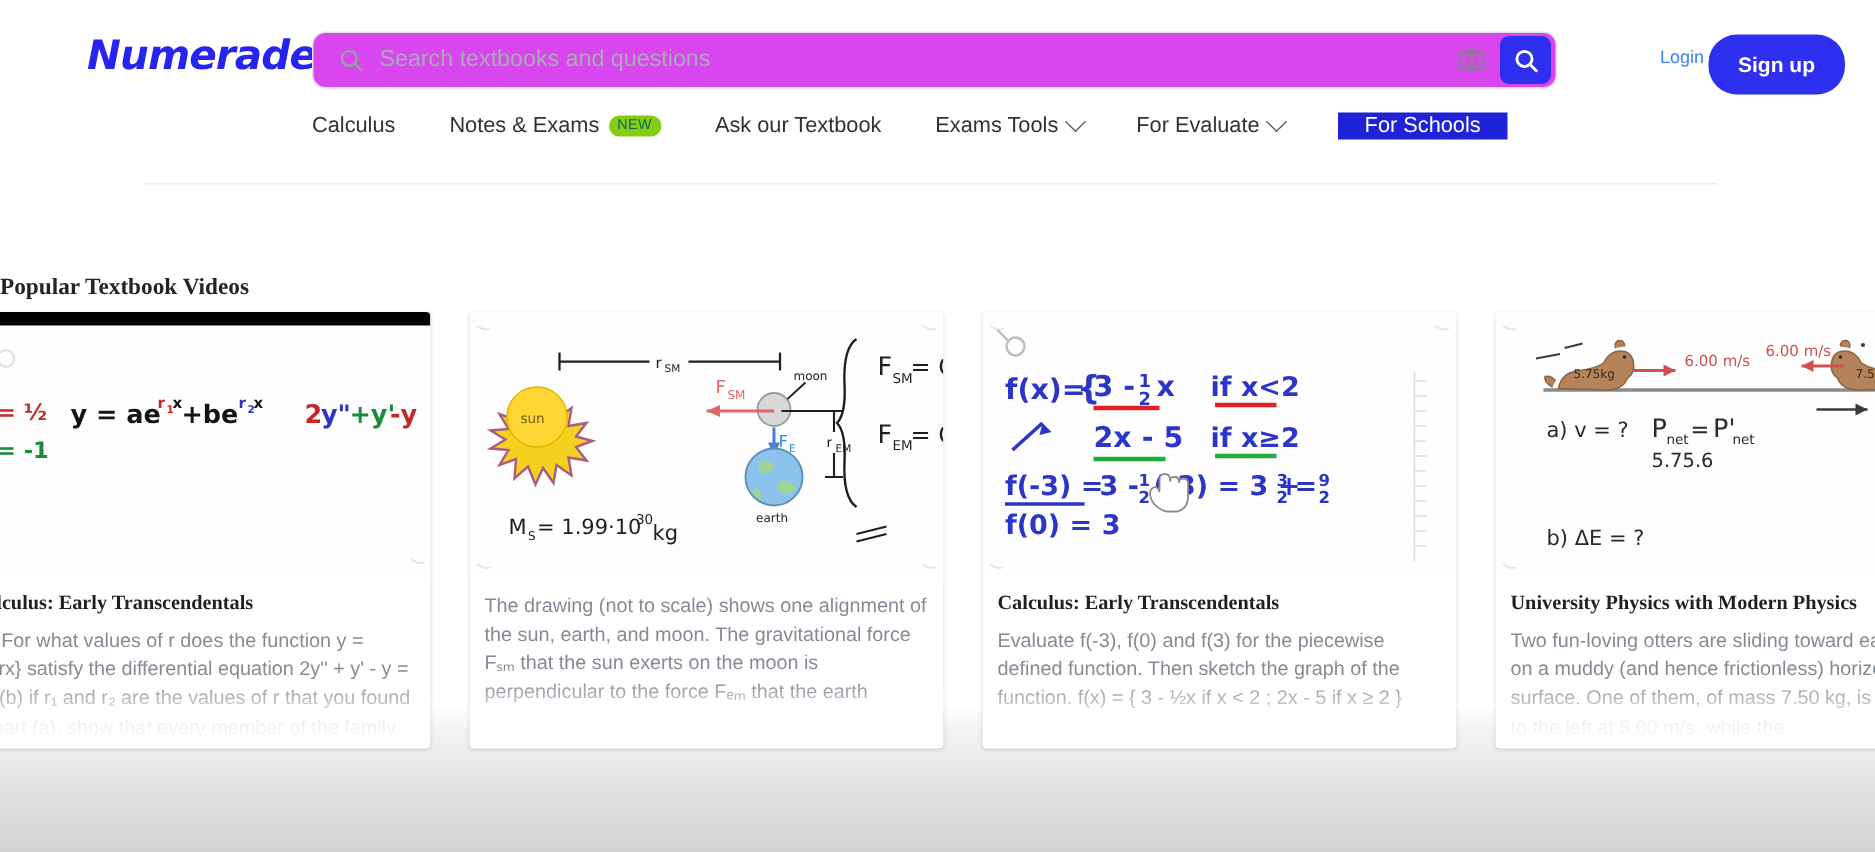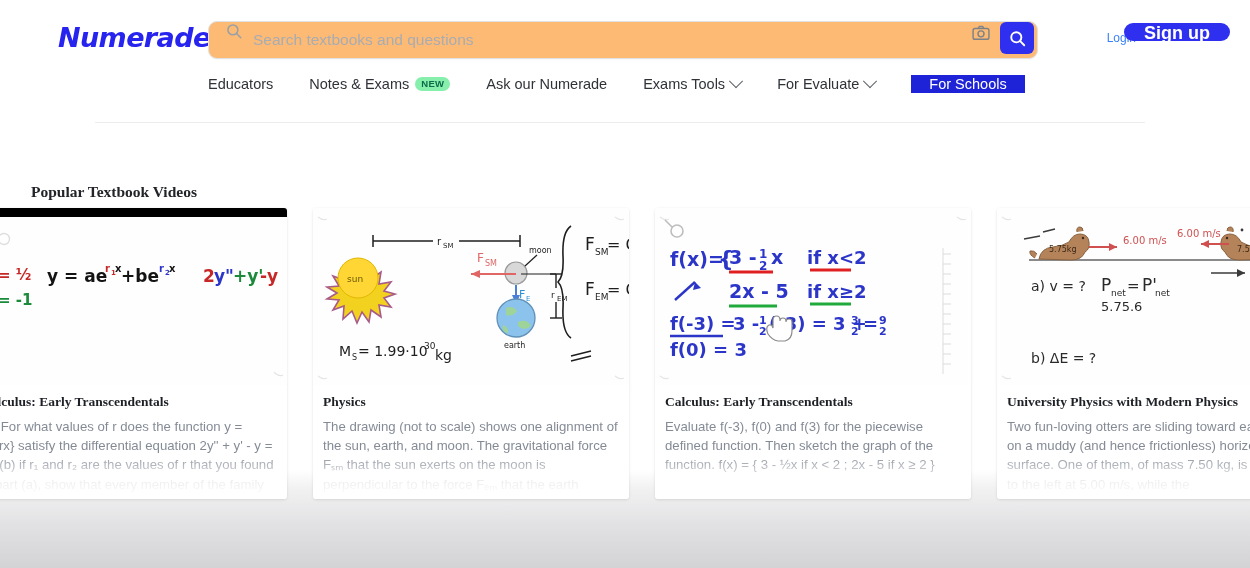--- a/index.html
+++ b/index.html
@@ -54,23 +54,24 @@
 
   
   .search-wrap {
     position: absolute;
     left: 208px;
     top: 21px;
     width: 830px;
     height: 38px;
     border: 1px solid #dfe1e3;
     border-radius: 9px;
-    background: #fdba74;
+    background: #d946ef;
     box-sizing: border-box;
     display: flex;
+    align-items: center;
     box-shadow: 0 1px 2px rgba(0,0,0,0.03);
   }
   .search-icon {
     width: 18px; height: 18px;
     margin-left: 16px;
     flex: 0 0 auto;
     color: #9aa0a6;
   }
   .search-input {
     flex: 1 1 auto;
@@ -112,23 +113,23 @@
     cursor: pointer;
   }
   .signup-btn {
     position: absolute;
     right: 20px;
     top: 23px;
     background: #2f2ff0;
     color: #ffffff;
     border: none;
     border-radius: 19px;
-    height: 18px;
+    height: 40px;
     padding: 0 20px;
-    font-size: 18px;
+    font-size: 14px;
     font-weight: 700;
     cursor: pointer;
     font-family: "Liberation Sans", sans-serif;
   }
 
   
   .nav {
     position: absolute;
     left: 208px;
     top: 70px;
@@ -147,25 +148,25 @@
     margin-right: 36px;
     white-space: nowrap;
   }
   .nav-item.selected .nav-label {
     background: #1f23d8;
     color: #ffffff;
     padding: 1px 18px;
   }
   .nav-badge {
     margin-left: 6px;
-    background: #86efac;
+    background: #84cc16;
     color: #0b6b48;
     border-radius: 9px;
     font-size: 9.5px;
-    font-weight: 700;
+    font-weight: 400;
     padding: 2px 6px;
     letter-spacing: 0.3px;
     line-height: 1;
   }
   .chev {
     margin-left: 6px;
     width: 9px; height: 9px;
     border-right: 1.6px solid #5f6368;
     border-bottom: 1.6px solid #5f6368;
     transform: rotate(45deg) translate(-2px,-2px);
@@ -183,21 +184,20 @@
   
   .section-title {
     position: absolute;
     left: 0px;
     top: 183px;
     font-family: "Liberation Serif", serif;
     font-weight: 700;
     font-size: 15.5px;
     color: #222428;
     z-index: 3;
-    padding-left: 31px;
   }
 
   
   .cards {
     position: absolute;
     left: -29px;
     top: 208px;
     display: flex;
     gap: 26px;
     z-index: 3;
@@ -289,30 +289,30 @@
         </svg>
       </button>
     </div>
 
     <a class="login-link">Login</a>
     <button class="signup-btn">Sign up</button>
 
     <div class="nav">
 
       <div class="nav-item">
-        <span class="nav-label">Educators</span>
+        <span class="nav-label">Calculus</span>
       </div>
 
       <div class="nav-item">
         <span class="nav-label">Notes &amp; Exams</span>
         <span class="nav-badge">NEW</span>
       </div>
 
       <div class="nav-item">
-        <span class="nav-label">Ask our Numerade</span>
+        <span class="nav-label">Ask our Textbook</span>
       </div>
 
       <div class="nav-item">
         <span class="nav-label">Exams Tools</span>
         <span class="chev"></span>
       </div>
 
       <div class="nav-item">
         <span class="nav-label">For Evaluate</span>
         <span class="chev"></span>
@@ -433,21 +433,20 @@
           <text x="39" y="152" font-size="8" fill="#1e1e1e" class="hand">S</text>
           <text x="45" y="148" font-size="14" fill="#1e1e1e" class="hand">= 1.99·10</text>
           <text x="111" y="141" font-size="9" fill="#1e1e1e" class="hand">30</text>
           <text x="122" y="152" font-size="14" fill="#1e1e1e" class="hand">kg</text>
 
           <path d="M5 168 q5 4 9 2" stroke="#e5e5e5" stroke-width="1.2" fill="none"></path>
           <path d="M302 168 q5 4 9 2" stroke="#e5e5e5" stroke-width="1.2" fill="none"></path>
         </svg>
       </div>
       <div class="card-body">
-        <div class="card-title">Physics</div>
         <div class="card-desc blurline">The drawing (not to scale) shows one alignment of the sun, earth, and moon. The gravitational force Fₛₘ that the sun exerts on the moon is perpendicular to the force Fₑₘ that the earth</div>
         <div class="card-fade"></div>
       </div>
     </div>
 
     <div class="card">
       <div class="thumb">
         <svg width="316" height="177" viewBox="0 0 316 177">
           <rect x="0" y="0" width="316" height="177" fill="#fefefe"></rect>
           <path d="M5 9 q5 4 9 2" stroke="#e5e5e5" stroke-width="1.2" fill="none"></path>

